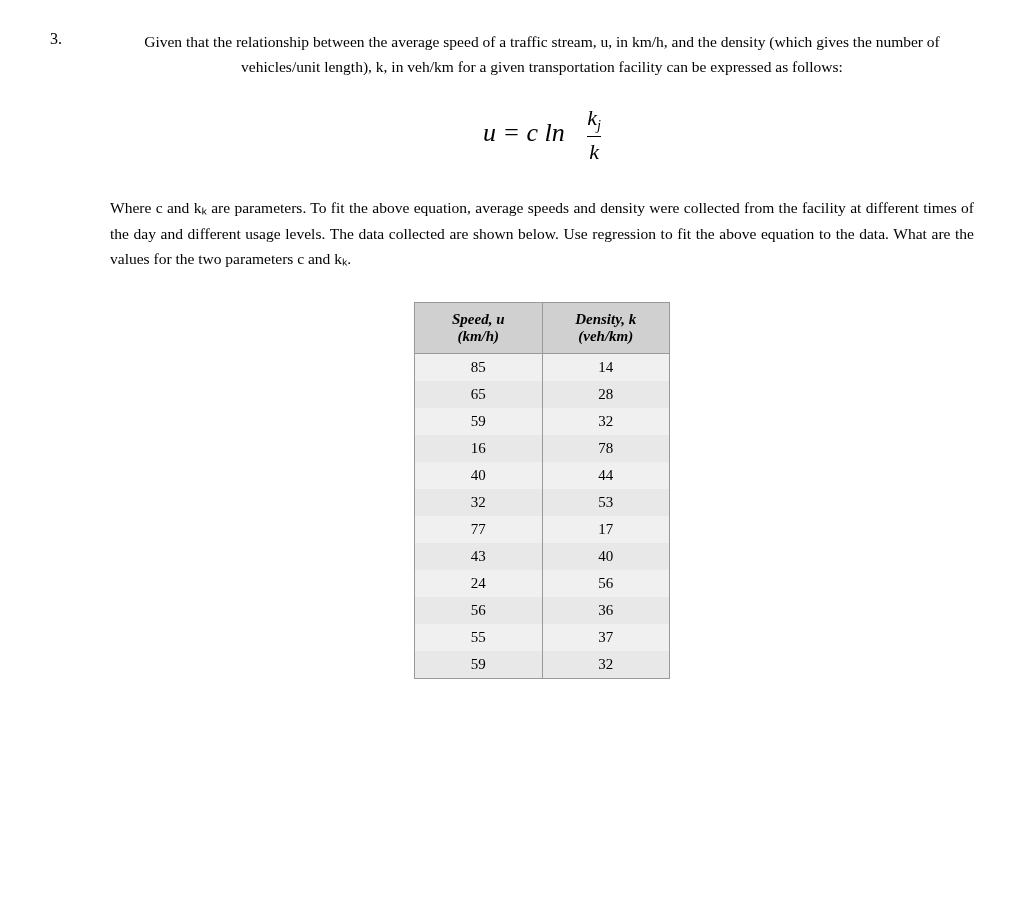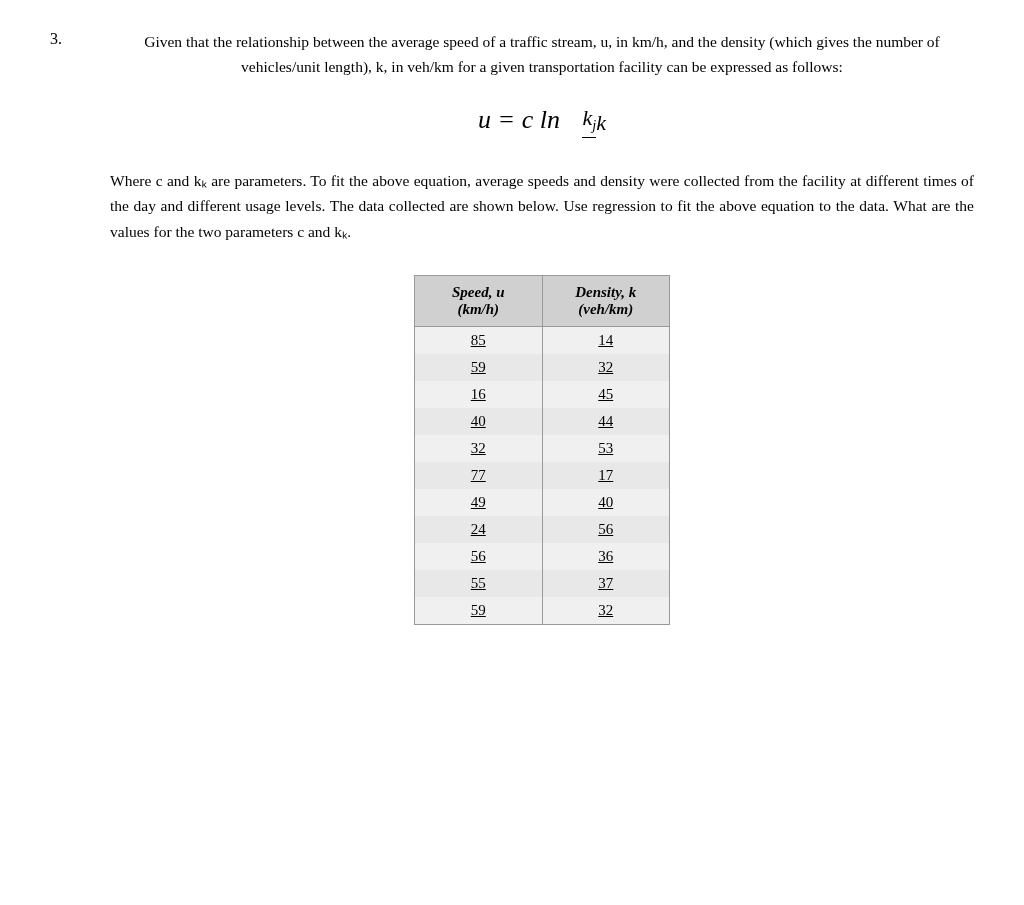--- a/index.html
+++ b/index.html
@@ -43,21 +43,21 @@
 
     .formula-container {
       text-align: center;
       margin: 25px 0 30px 0;
       font-size: 26px;
       font-style: italic;
     }
 
     .formula-fraction {
       display: inline-flex;
-      flex-direction: row;
+      flex-direction: column;
       align-items: center;
       vertical-align: middle;
       margin-left: 16px;
     }
 
     .fraction-numerator {
       border-bottom: 1.5px solid #000;
       padding-bottom: 2px;
       font-size: 22px;
     }
@@ -110,21 +110,20 @@
     tbody tr:nth-child(even) {
       background-color: #e8e8e8;
     }
 
     tbody td {
       padding: 5px 20px;
       text-align: center;
       font-size: 15px;
       border-left: 1px solid #999;
       border-right: 1px solid #999;
-      text-decoration: underline;
     }
 
     tbody tr:last-child td {
       border-bottom: 1px solid #999;
     }
 
     .col-speed {
       min-width: 110px;
     }
 
@@ -167,41 +166,45 @@
               <span>(veh/km)</span>
             </th>
           </tr>
         </thead>
         <tbody id="table-body">
         <tr>
               <td>85</td>
               <td>14</td>
             </tr>
             <tr>
+              <td>65</td>
+              <td>28</td>
+            </tr>
+            <tr>
               <td>59</td>
               <td>32</td>
             </tr>
             <tr>
               <td>16</td>
-              <td>45</td>
+              <td>78</td>
             </tr>
             <tr>
               <td>40</td>
               <td>44</td>
             </tr>
             <tr>
               <td>32</td>
               <td>53</td>
             </tr>
             <tr>
               <td>77</td>
               <td>17</td>
             </tr>
             <tr>
-              <td>49</td>
+              <td>43</td>
               <td>40</td>
             </tr>
             <tr>
               <td>24</td>
               <td>56</td>
             </tr>
             <tr>
               <td>56</td>
               <td>36</td>
             </tr>

